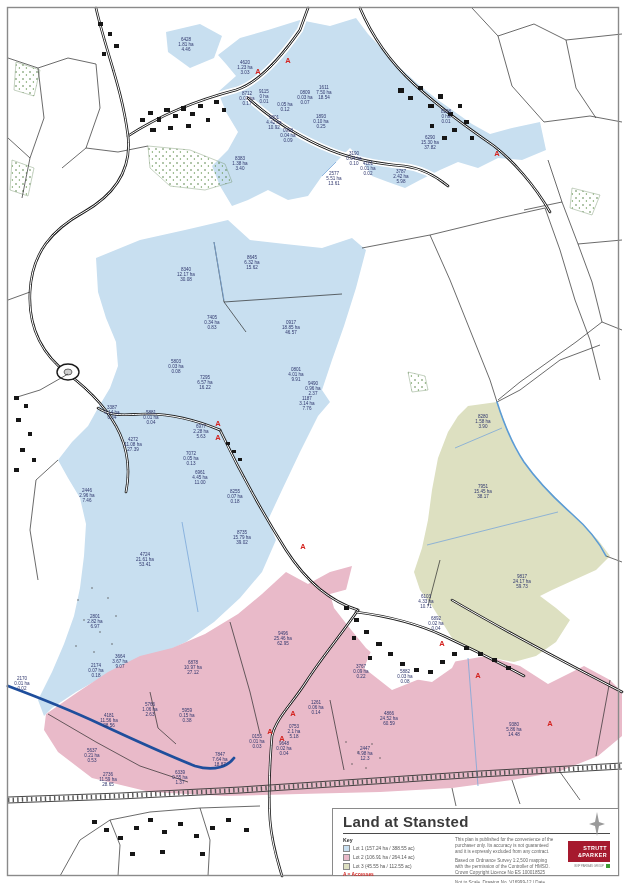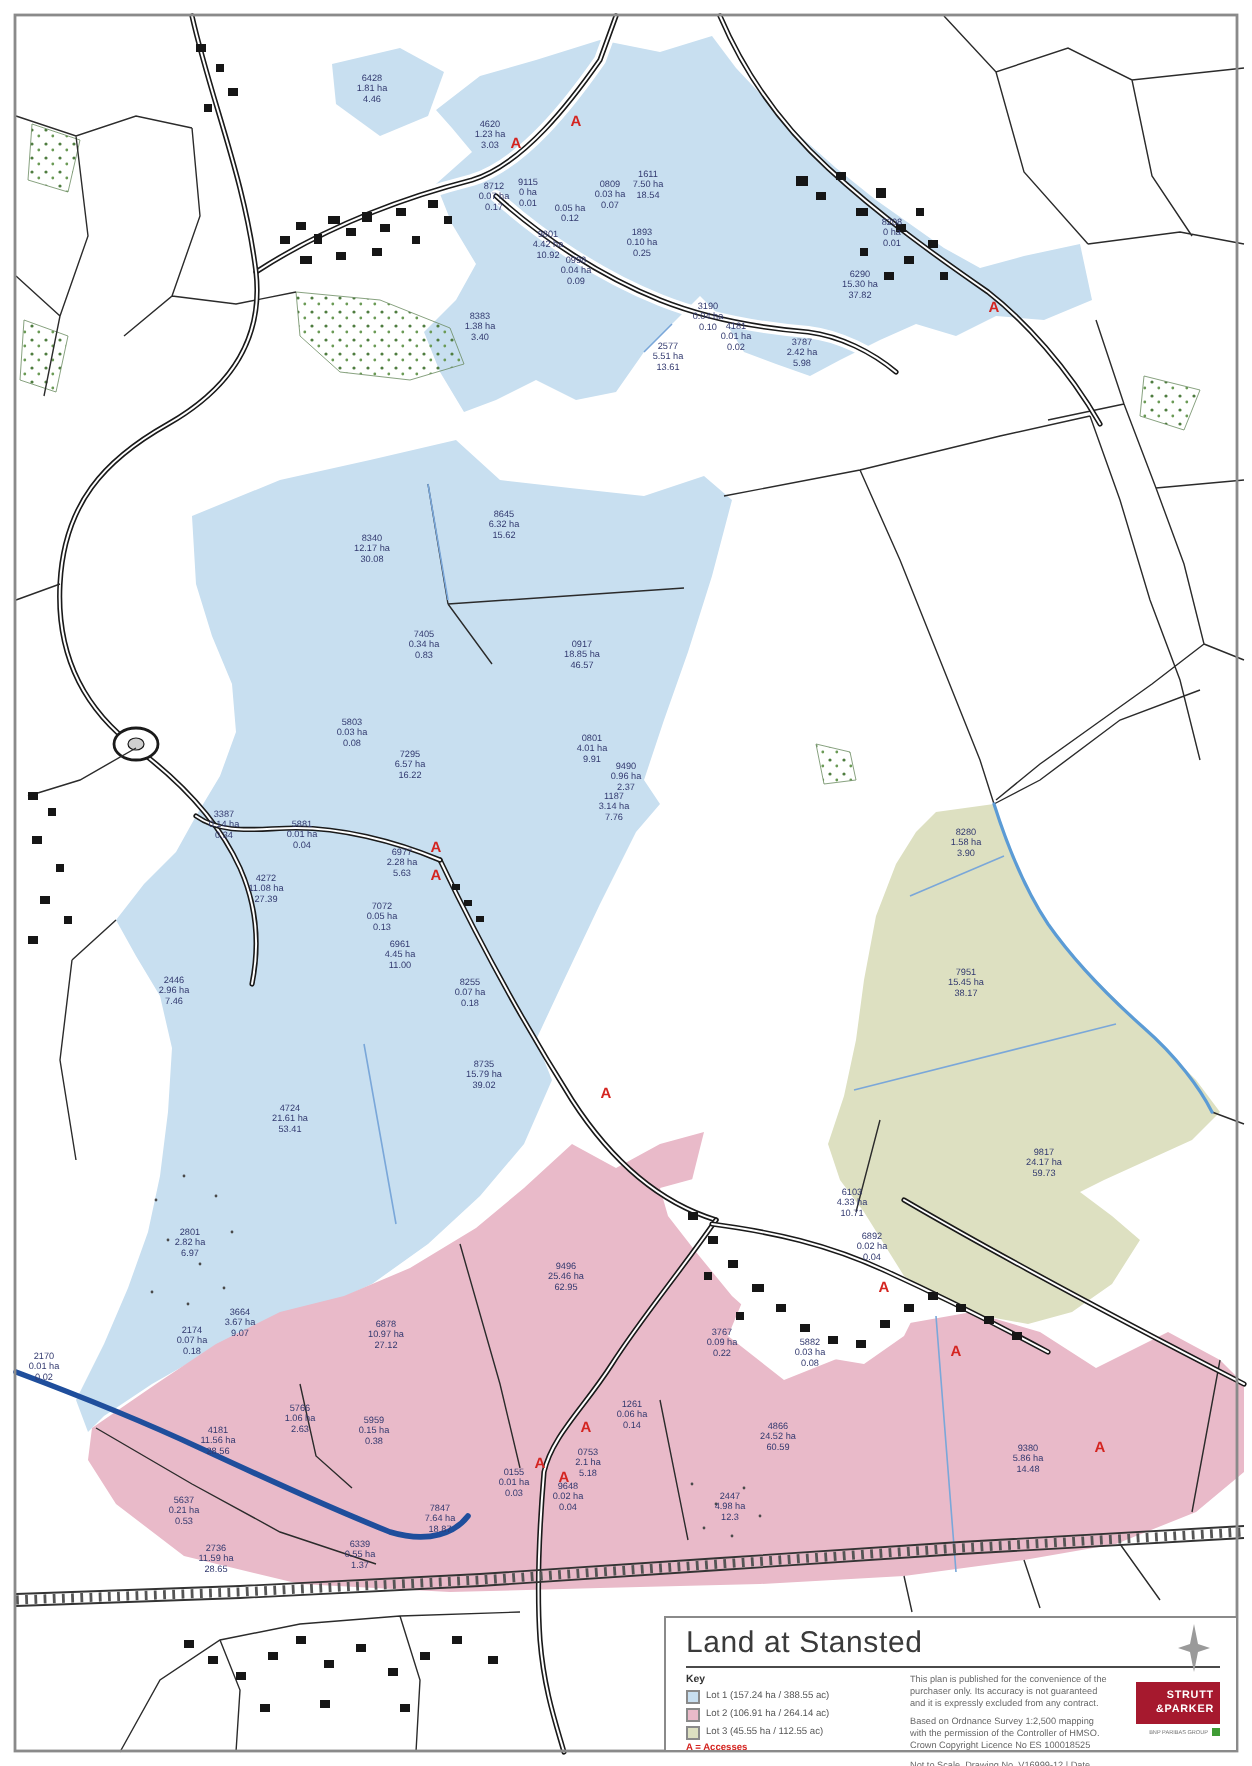--- a/index.html
+++ b/index.html
@@ -11,21 +11,21 @@
   .bluebound{stroke:#7aa7d9;stroke-width:0.8;fill:none;}
   .road-case{stroke:#ffffff;stroke-width:6;fill:none;stroke-linecap:round;}
   .road{stroke:#1a1a1a;stroke-width:2.6;fill:none;stroke-linecap:round;}
   .road-inner{stroke:#ffffff;stroke-width:1;fill:none;stroke-linecap:round;}
   .stream{stroke:#5b9bd5;stroke-width:1.6;fill:none;stroke-linecap:round;}
   .stream-bold{stroke:#1f4e9c;stroke-width:2.8;fill:none;stroke-linecap:round;}
   .bldg{fill:#161616;}
   
   .title-block{position:absolute;left:332px;top:808px;width:287px;height:68px;background:#fff;
     border:1px solid #8a8a8a;box-sizing:border-box;padding:4px 8px 3px 10px;}
-  .tb-title{font-size:15px;font-weight:normal;color:#3a3a3a;letter-spacing:.3px;}
+  .tb-title{font-size:15px;font-weight:bold;color:#3a3a3a;letter-spacing:.3px;}
   .tb-rule{border:none;border-top:1.6px solid #4a4a4a;margin:3px 0 3px 0;}
   .tb-body{display:flex;gap:8px;}
   .tb-key{width:104px;flex:none;}
   .tb-key-heading{font-size:5.2px;font-weight:bold;color:#333;margin-bottom:2px;}
   .key-row{display:flex;align-items:center;gap:3px;margin-bottom:2px;}
   .key-swatch{width:5px;height:5px;border:.5px solid #8a8a8a;flex:none;}
   .key-label{font-size:4.8px;color:#555;}
   .key-access{font-size:4.8px;font-weight:bold;color:#d42420;margin-top:2px;}
   .tb-text{flex:1;font-size:4.6px;color:#666;line-height:1.3;}
   .tb-text p{margin:0 0 3.5px 0;}

